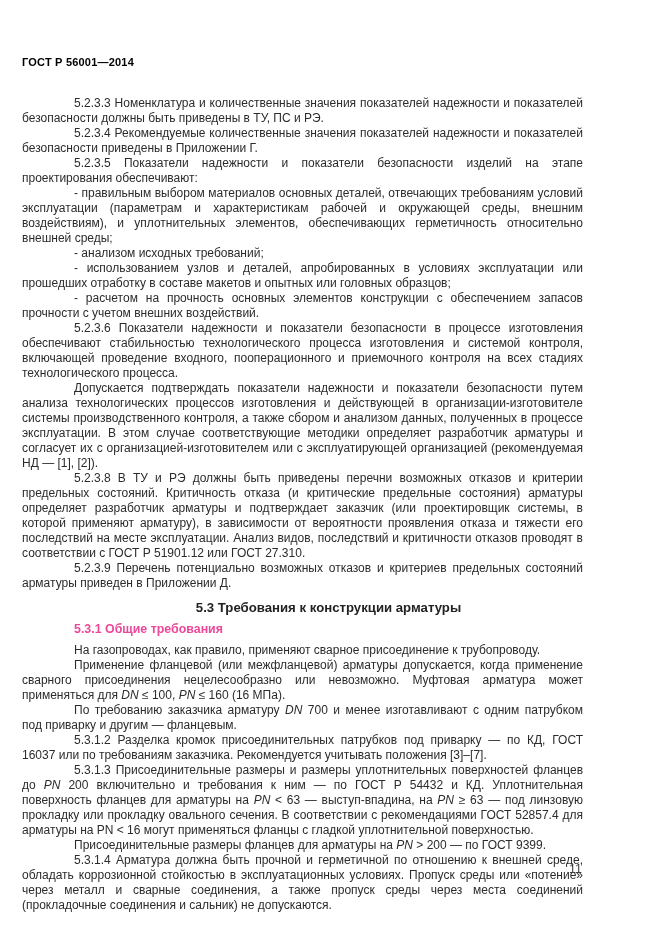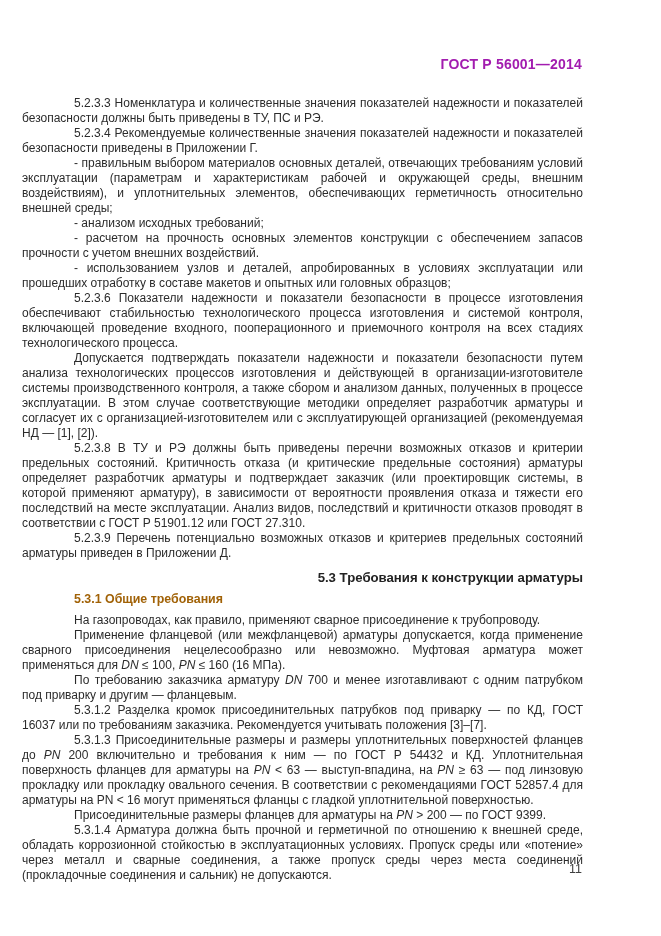--- a/index.html
+++ b/index.html
@@ -14,79 +14,80 @@
     background: #ffffff;
     overflow: hidden;
     font-family: "Liberation Sans", sans-serif;
     color: #2b2b2b;
   }
   .doc-header {
     position: absolute;
     top: 56px;
     left: 22px;
     width: 560px;
-    text-align: right;
+    text-align: left;
     font-weight: 700;
-    font-size: 14px;
+    font-size: 11px;
     letter-spacing: 0.2px;
-    color: #a21caf;
+    color: #000000;
   }
   .doc-content {
     position: absolute;
     top: 96px;
     left: 22px;
     width: 561px;
     font-size: 12px;
     line-height: 15px;
     text-align: justify;
   }
   .doc-content p {
     margin: 0;
     text-indent: 52px;
   }
   .doc-content h2 {
     font-size: 13.2px;
     line-height: 16px;
     font-weight: 700;
     margin: 9px 0 3px 0;
     text-indent: 52px;
-    text-align: right;
+    text-align: center;
     color: #222;
   }
   .doc-content h3 {
     font-size: 12.4px;
     line-height: 16px;
     font-weight: 700;
     margin: 5px 0 6px 0;
     text-indent: 52px;
     text-align: left;
-    color: #a16207;
+    color: #ec4899;
   }
   .i { font-style: italic; margin-top: 16px; }
   .page-number {
     position: absolute;
     bottom: 60px;
     right: 79px;
     font-size: 12.5px;
     color: #404040;
   }
 </style>
 </head>
 <body>
 
 <div class="page">
   <div class="doc-header">ГОСТ Р 56001—2014</div>
 
   <div class="doc-content">
       <p><span>5.2.3.3 Номенклатура и количественные значения показателей надежности и показателей безопасности должны быть приведены в ТУ, ПС и РЭ.</span></p>
       <p><span>5.2.3.4 Рекомендуемые количественные значения показателей надежности и показателей безопасности приведены в Приложении Г.</span></p>
+      <p><span>5.2.3.5 Показатели надежности и показатели безопасности изделий на этапе проектирования обеспечивают:</span></p>
       <p><span>- правильным выбором материалов основных деталей, отвечающих требованиям условий эксплуатации (параметрам и характеристикам рабочей и окружающей среды, внешним воздействиям), и уплотнительных элементов, обеспечивающих герметичность относительно внешней среды;</span></p>
       <p><span>- анализом исходных требований;</span></p>
+      <p><span>- использованием узлов и деталей, апробированных в условиях эксплуатации или прошедших отработку в составе макетов и опытных или головных образцов;</span></p>
       <p><span>- расчетом на прочность основных элементов конструкции с обеспечением запасов прочности с учетом внешних воздействий.</span></p>
-      <p><span>- использованием узлов и деталей, апробированных в условиях эксплуатации или прошедших отработку в составе макетов и опытных или головных образцов;</span></p>
       <p><span>5.2.3.6 Показатели надежности и показатели безопасности в процессе изготовления обеспечивают стабильностью технологического процесса изготовления и системой контроля, включающей проведение входного, пооперационного и приемочного контроля на всех стадиях технологического процесса.</span></p>
       <p><span>Допускается подтверждать показатели надежности и показатели безопасности путем анализа технологических процессов изготовления и действующей в организации-изготовителе системы производственного контроля, а также сбором и анализом данных, полученных в процессе эксплуатации. В этом случае соответствующие методики определяет разработчик арматуры и согласует их с организацией-изготовителем или с эксплуатирующей организацией (рекомендуемая НД — [1], [2]).</span></p>
       <p><span>5.2.3.8 В ТУ и РЭ должны быть приведены перечни возможных отказов и критерии предельных состояний. Критичность отказа (и критические предельные состояния) арматуры определяет разработчик арматуры и подтверждает заказчик (или проектировщик системы, в которой применяют арматуру), в зависимости от вероятности проявления отказа и тяжести его последствий на месте эксплуатации. Анализ видов, последствий и критичности отказов проводят в соответствии с ГОСТ Р 51901.12 или ГОСТ 27.310.</span></p>
       <p><span>5.2.3.9 Перечень потенциально возможных отказов и критериев предельных состояний арматуры приведен в Приложении Д.</span></p>
       <h2><span>5.3 Требования к конструкции арматуры</span></h2>
       <h3><span>5.3.1 Общие требования</span></h3>
       <p><span>На газопроводах, как правило, применяют сварное присоединение к трубопроводу.</span></p>
       <p><span>Применение фланцевой (или межфланцевой) арматуры допускается, когда применение сварного присоединения нецелесообразно или невозможно. Муфтовая арматура может применяться для </span><span class="i">DN</span><span> ≤ 100, </span><span class="i">PN</span><span> ≤ 160 (16 МПа).</span></p>
       <p><span>По требованию заказчика арматуру </span><span class="i">DN</span><span> 700 и менее изготавливают с одним патрубком под приварку и другим — фланцевым.</span></p>
       <p><span>5.3.1.2 Разделка кромок присоединительных патрубков под приварку — по КД, ГОСТ 16037 или по требованиям заказчика. Рекомендуется учитывать положения [3]–[7].</span></p>

